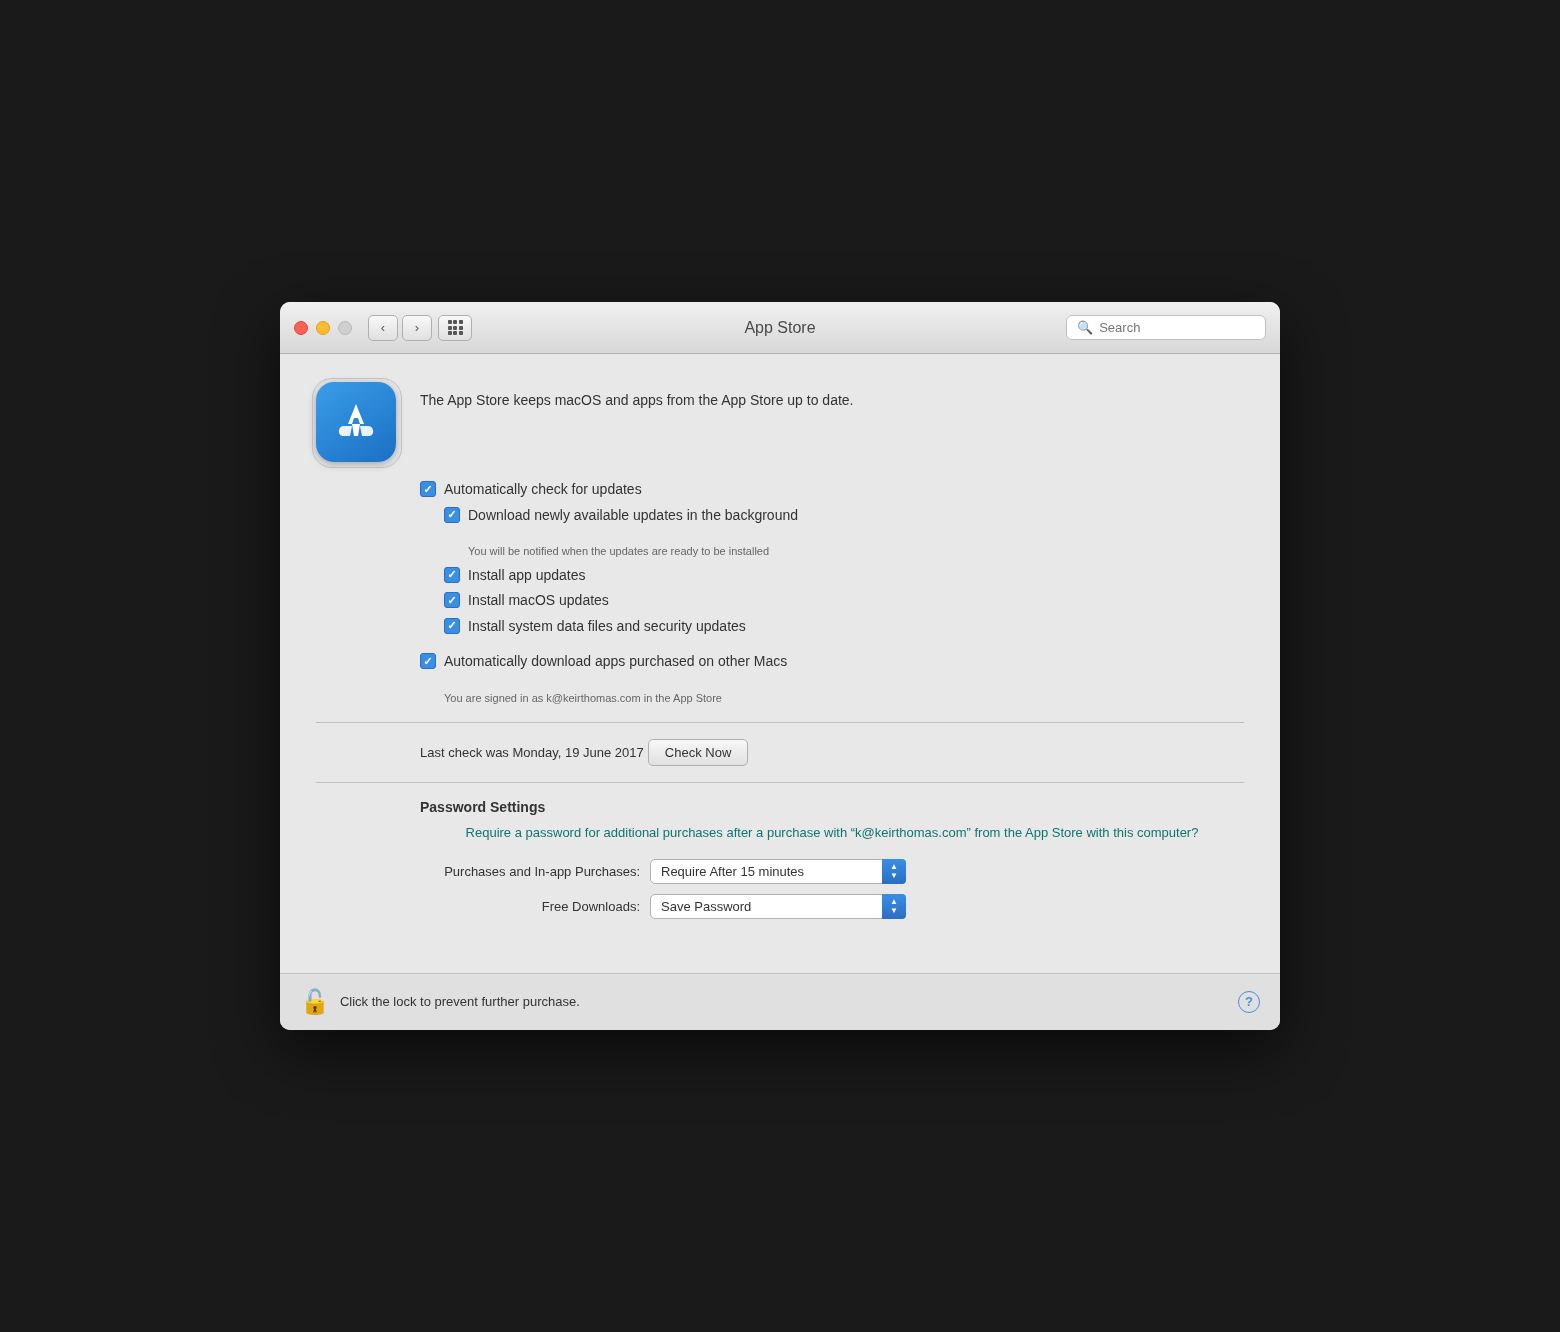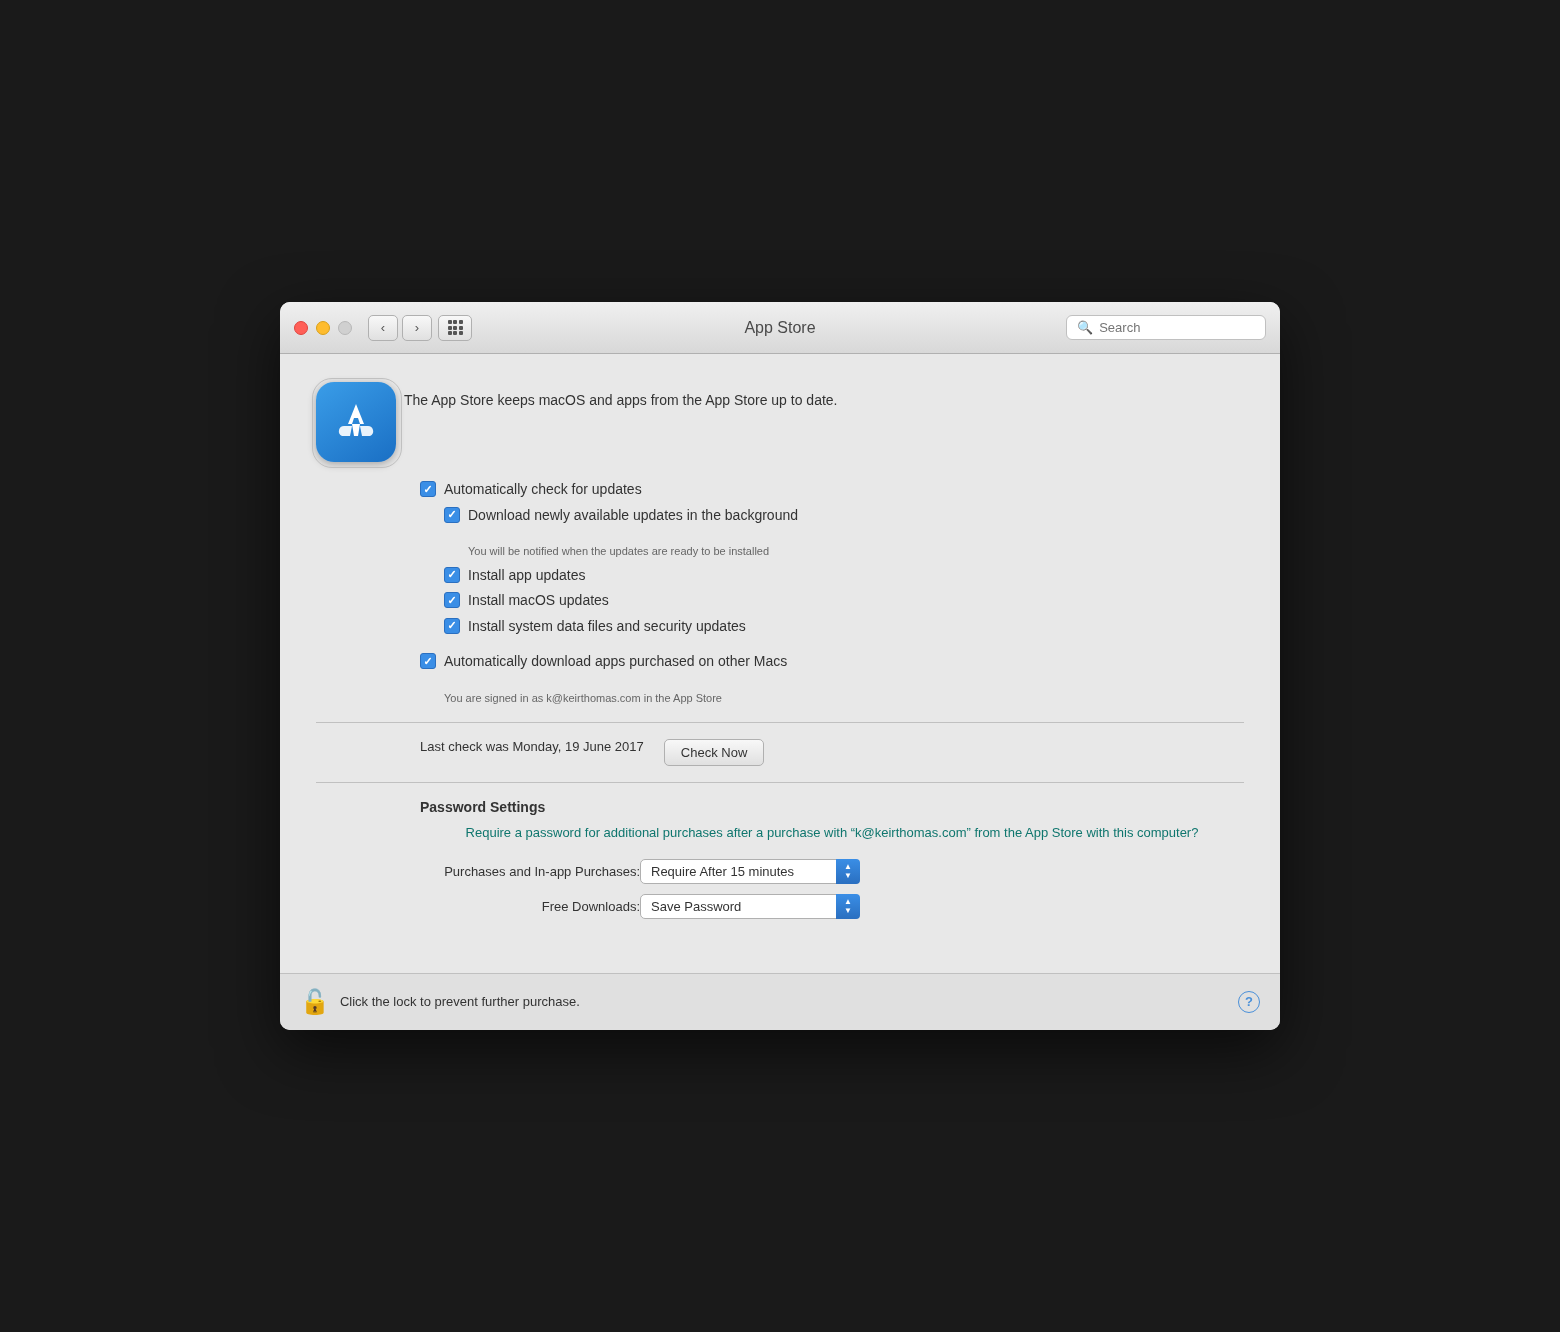--- a/index.html
+++ b/index.html
@@ -133,21 +133,21 @@
     
     .content {
       padding: 28px 36px 24px 36px;
       background: #e8e8e8;
     }
 
     
     .app-header {
       display: flex;
       align-items: flex-start;
-      gap: 8px;
+      gap: 24px;
       margin-bottom: 18px;
     }
 
     .app-icon {
       width: 80px;
       height: 80px;
       flex-shrink: 0;
     }
 
     .app-icon-inner {
@@ -236,24 +236,24 @@
     
     .divider {
       height: 1px;
       background: #c0c0c0;
       margin: 16px 0;
     }
 
     
     .check-row {
       display: flex;
-      align-items: flex-start;
+      align-items: center;
       margin-left: 104px;
       margin-bottom: 16px;
-      gap: 20px;
+      gap: 4px;
     }
 
     .last-check-text {
       font-size: 13px;
       color: #333;
     }
 
     .check-now-btn {
       background: linear-gradient(to bottom, #f8f8f8, #e0e0e0);
       border: 1px solid #b0b0b0;
@@ -281,20 +281,21 @@
       color: #0f766e;
       line-height: 1.5;
       margin-bottom: 16px;
       text-align: center;
     }
 
     .form-row {
       display: flex;
       align-items: center;
       margin-bottom: 10px;
+      gap: 10px;
     }
 
     .form-label {
       font-size: 13px;
       color: #333;
       text-align: right;
       flex-shrink: 0;
     }
 
     .select-wrapper {
@@ -306,21 +307,21 @@
     .form-select {
       appearance: none;
       -webkit-appearance: none;
       background: white;
       border: 1px solid #b0b0b0;
       border-radius: 5px;
       padding: 4px 32px 4px 10px;
       font-size: 13px;
       color: #333;
       cursor: pointer;
-      width: 220px;
+      width: 256px;
     }
 
     .select-arrows {
       position: absolute;
       right: 0;
       top: 0;
       bottom: 0;
       width: 24px;
       background: linear-gradient(to bottom, #3a8ee6, #2a6fc0);
       border-radius: 0 4px 4px 0;

